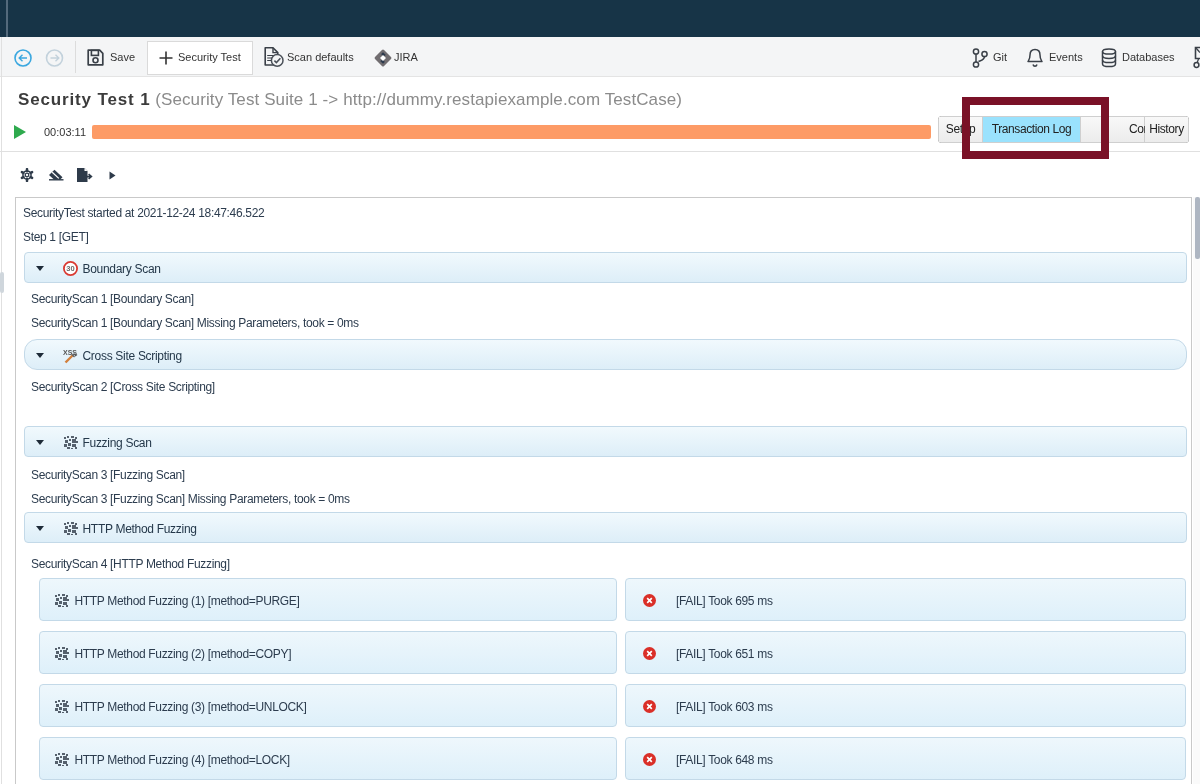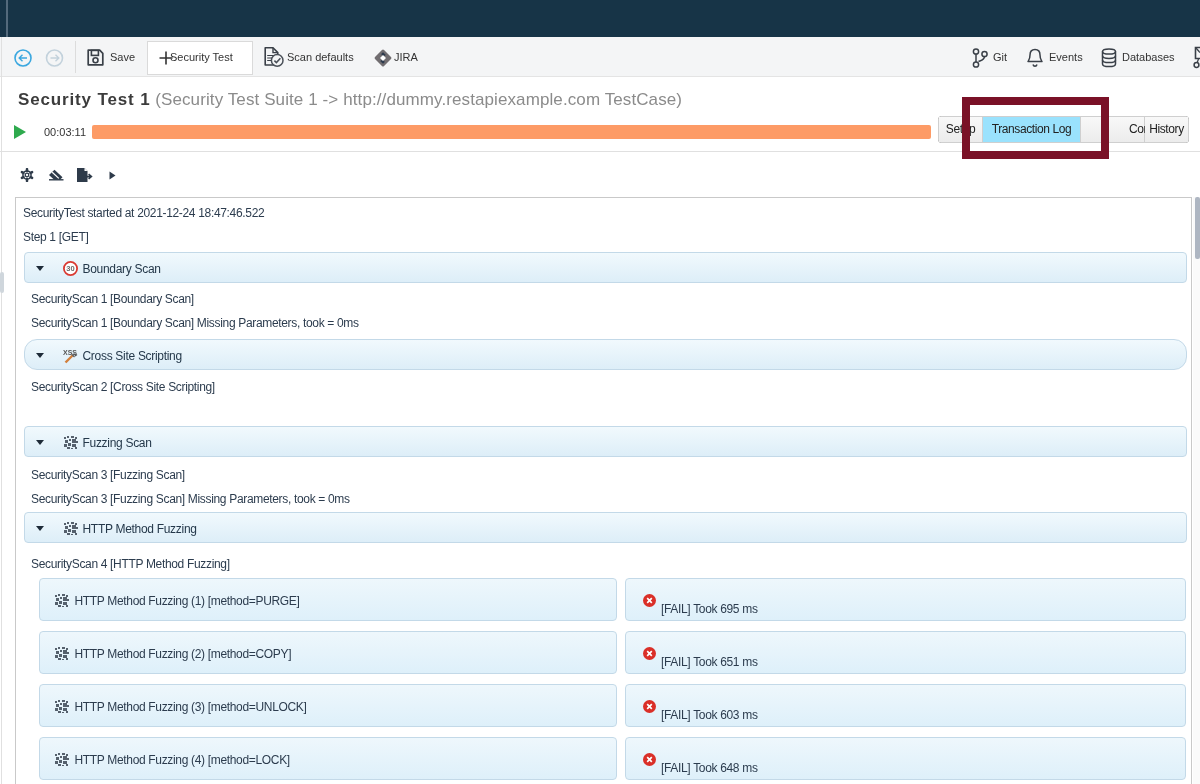--- a/index.html
+++ b/index.html
@@ -53,21 +53,21 @@
 
   .hdr { position:absolute; left:24px; width:1163px; height:31px; background:linear-gradient(#f1f9fd,#ddeef8); border:1px solid #c3d9e8; border-radius:4px; }
   .hdr .tri { position:absolute; left:11px; top:13px; width:0; height:0; border-left:4.5px solid transparent; border-right:4.5px solid transparent; border-top:5.5px solid #1e2b38; }
   .hdr .lbl { position:absolute; left:57.5px; top:8.5px; font-size:12px; letter-spacing:-0.3px; color:#24384a; }
   .hdr .ic { position:absolute; left:38px; top:8px; }
 
   .subbox { position:absolute; height:43px; background:linear-gradient(#eef7fc,#def0fa); border:1px solid #c3d9e8; border-radius:4px; }
   .subbox.l { left:39px; width:578px; }
   .subbox.r { left:625px; width:561px; }
   .subbox .txt { position:absolute; left:34.5px; top:14.5px; font-size:12px; letter-spacing:-0.33px; color:#2c3c4e; white-space:nowrap; }
-  .subbox.r .txt { left:35px;margin-top:8px; }
+  .subbox.r .txt { left:50px; }
   .subbox .ic { position:absolute; left:14px; top:14px; }
   .failic { position:absolute; left:17px; top:15px; width:13px; height:13px; }
 </style>
 </head>
 <body>
 <div id="page">
   <div class="abs" id="topbar">
       <div class="vline"></div>
     </div>
   <div class="abs" id="toolbar"></div>
@@ -86,21 +86,21 @@
     <path d="M2.2 2.2 h11.5 l3.1 3.1 v11.5 h-14.6 z" fill="none" stroke="#3a4048" stroke-width="1.7" stroke-linejoin="round"></path>
     <rect x="5.4" y="2.4" width="7" height="5" fill="none" stroke="#3a4048" stroke-width="1.6"></rect>
     <circle cx="9.5" cy="12.2" r="2.5" fill="none" stroke="#3a4048" stroke-width="1.6"></circle>
   </svg>
   <div class="tool-label" style="left:110px;">Save</div>
 
   <div class="abs" style="left:147px;top:41px;width:106px;height:34px;background:#fff;border:1px solid #dadada;"></div>
   <svg class="abs" style="left:158px;top:50px;" width="16" height="16" viewBox="0 0 16 16">
     <path d="M8 1.5 V14.5 M1.5 8 H14.5" stroke="#333" stroke-width="1.6"></path>
   </svg>
-  <div class="tool-label" style="left:170px;">Security Test</div>
+  <div class="tool-label" style="left:178px;">Security Test</div>
 
   <svg class="abs" style="left:263px;top:46px;" width="22" height="22" viewBox="0 0 22 22">
     <path d="M2.2 1.8 H10 L14.8 6.6 V19 H2.2 Z" fill="none" stroke="#3a4048" stroke-width="1.6" stroke-linejoin="round"></path>
     <path d="M10 1.8 V6.6 H14.8" fill="none" stroke="#3a4048" stroke-width="1.4"></path>
     <path d="M4.2 9.5 H11 M4.2 12 H10 M4.2 14.5 H8.5" stroke="#3a4048" stroke-width="1.2"></path>
     <circle cx="14.2" cy="14.4" r="5.8" fill="#f4f5f6" stroke="#4a5058" stroke-width="1.5"></circle>
     <path d="M11.4 14.6 l2 2 l4 -4.4" fill="none" stroke="#4a5058" stroke-width="1.5"></path>
   </svg>
   <div class="tool-label" style="left:287px;">Scan defaults</div>
 

